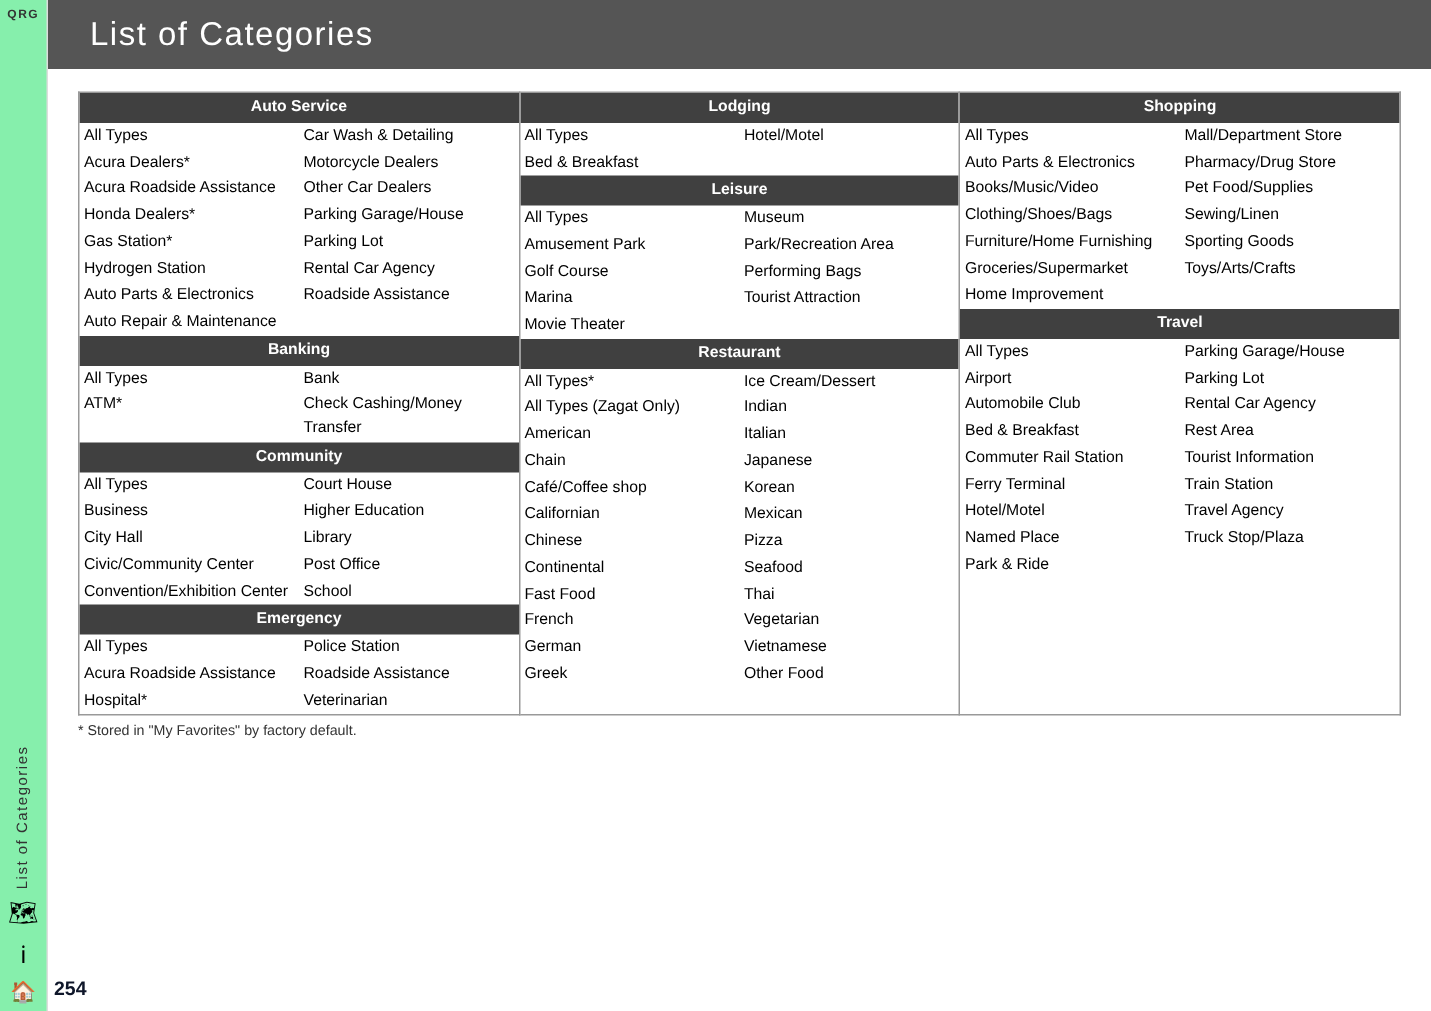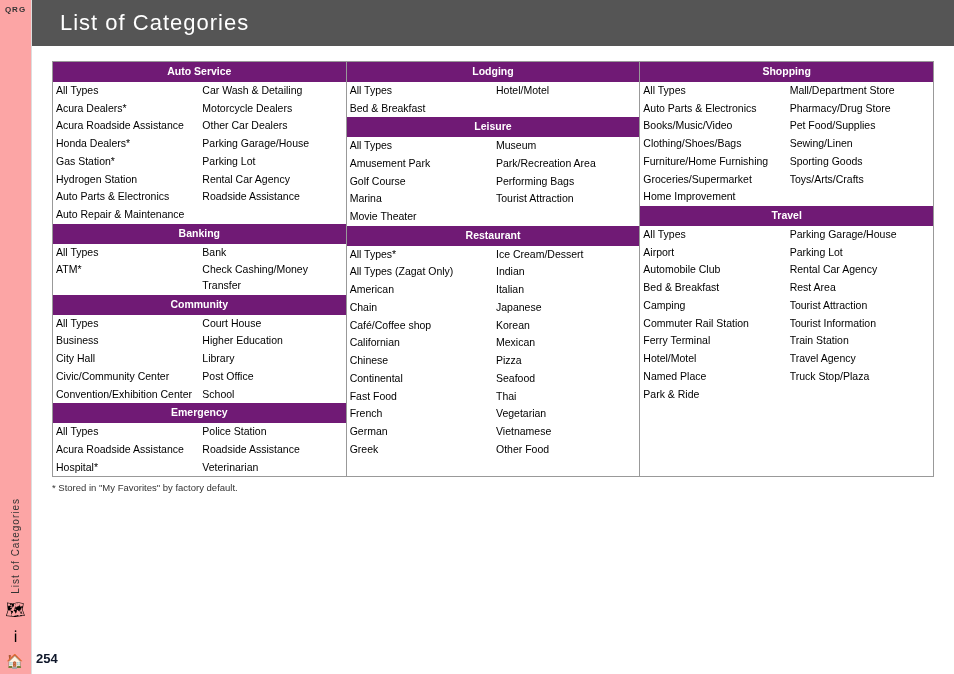--- a/index.html
+++ b/index.html
@@ -23,21 +23,21 @@
       letter-spacing: 1px;
     }
 
     
     .sidebar-label {
       position: absolute;
       left: 0;
       top: 0;
       bottom: 0;
       width: 32px;
-      background: #fca5a5;
+      background: #86efac;
       display: flex;
       flex-direction: column;
       align-items: center;
       justify-content: space-between;
       padding: 5px 0;
       border-right: 1px solid #ddd;
     }
 
     .sidebar-top {
       display: flex;
@@ -108,21 +108,21 @@
 
     .inner-table td {
       padding: 1px 3px;
       font-size: 10.5px;
       line-height: 1.5;
       vertical-align: top;
       border: none;
     }
 
     .inner-table tr.sub-header td {
-      background: #701a75;
+      background: #404040;
       color: #fff;
       font-weight: bold;
       text-align: center;
       padding: 2px 3px;
     }
 
     .half-width {
       width: 50%;
     }
   </style>
@@ -388,24 +388,20 @@
               </tr>
               <tr>
                 <td>Automobile Club</td>
                 <td>Rental Car Agency</td>
               </tr>
               <tr>
                 <td>Bed &amp; Breakfast</td>
                 <td>Rest Area</td>
               </tr>
               <tr>
-                <td>Camping</td>
-                <td>Tourist Attraction</td>
-              </tr>
-              <tr>
                 <td>Commuter Rail Station</td>
                 <td>Tourist Information</td>
               </tr>
               <tr>
                 <td>Ferry Terminal</td>
                 <td>Train Station</td>
               </tr>
               <tr>
                 <td>Hotel/Motel</td>
                 <td>Travel Agency</td>

